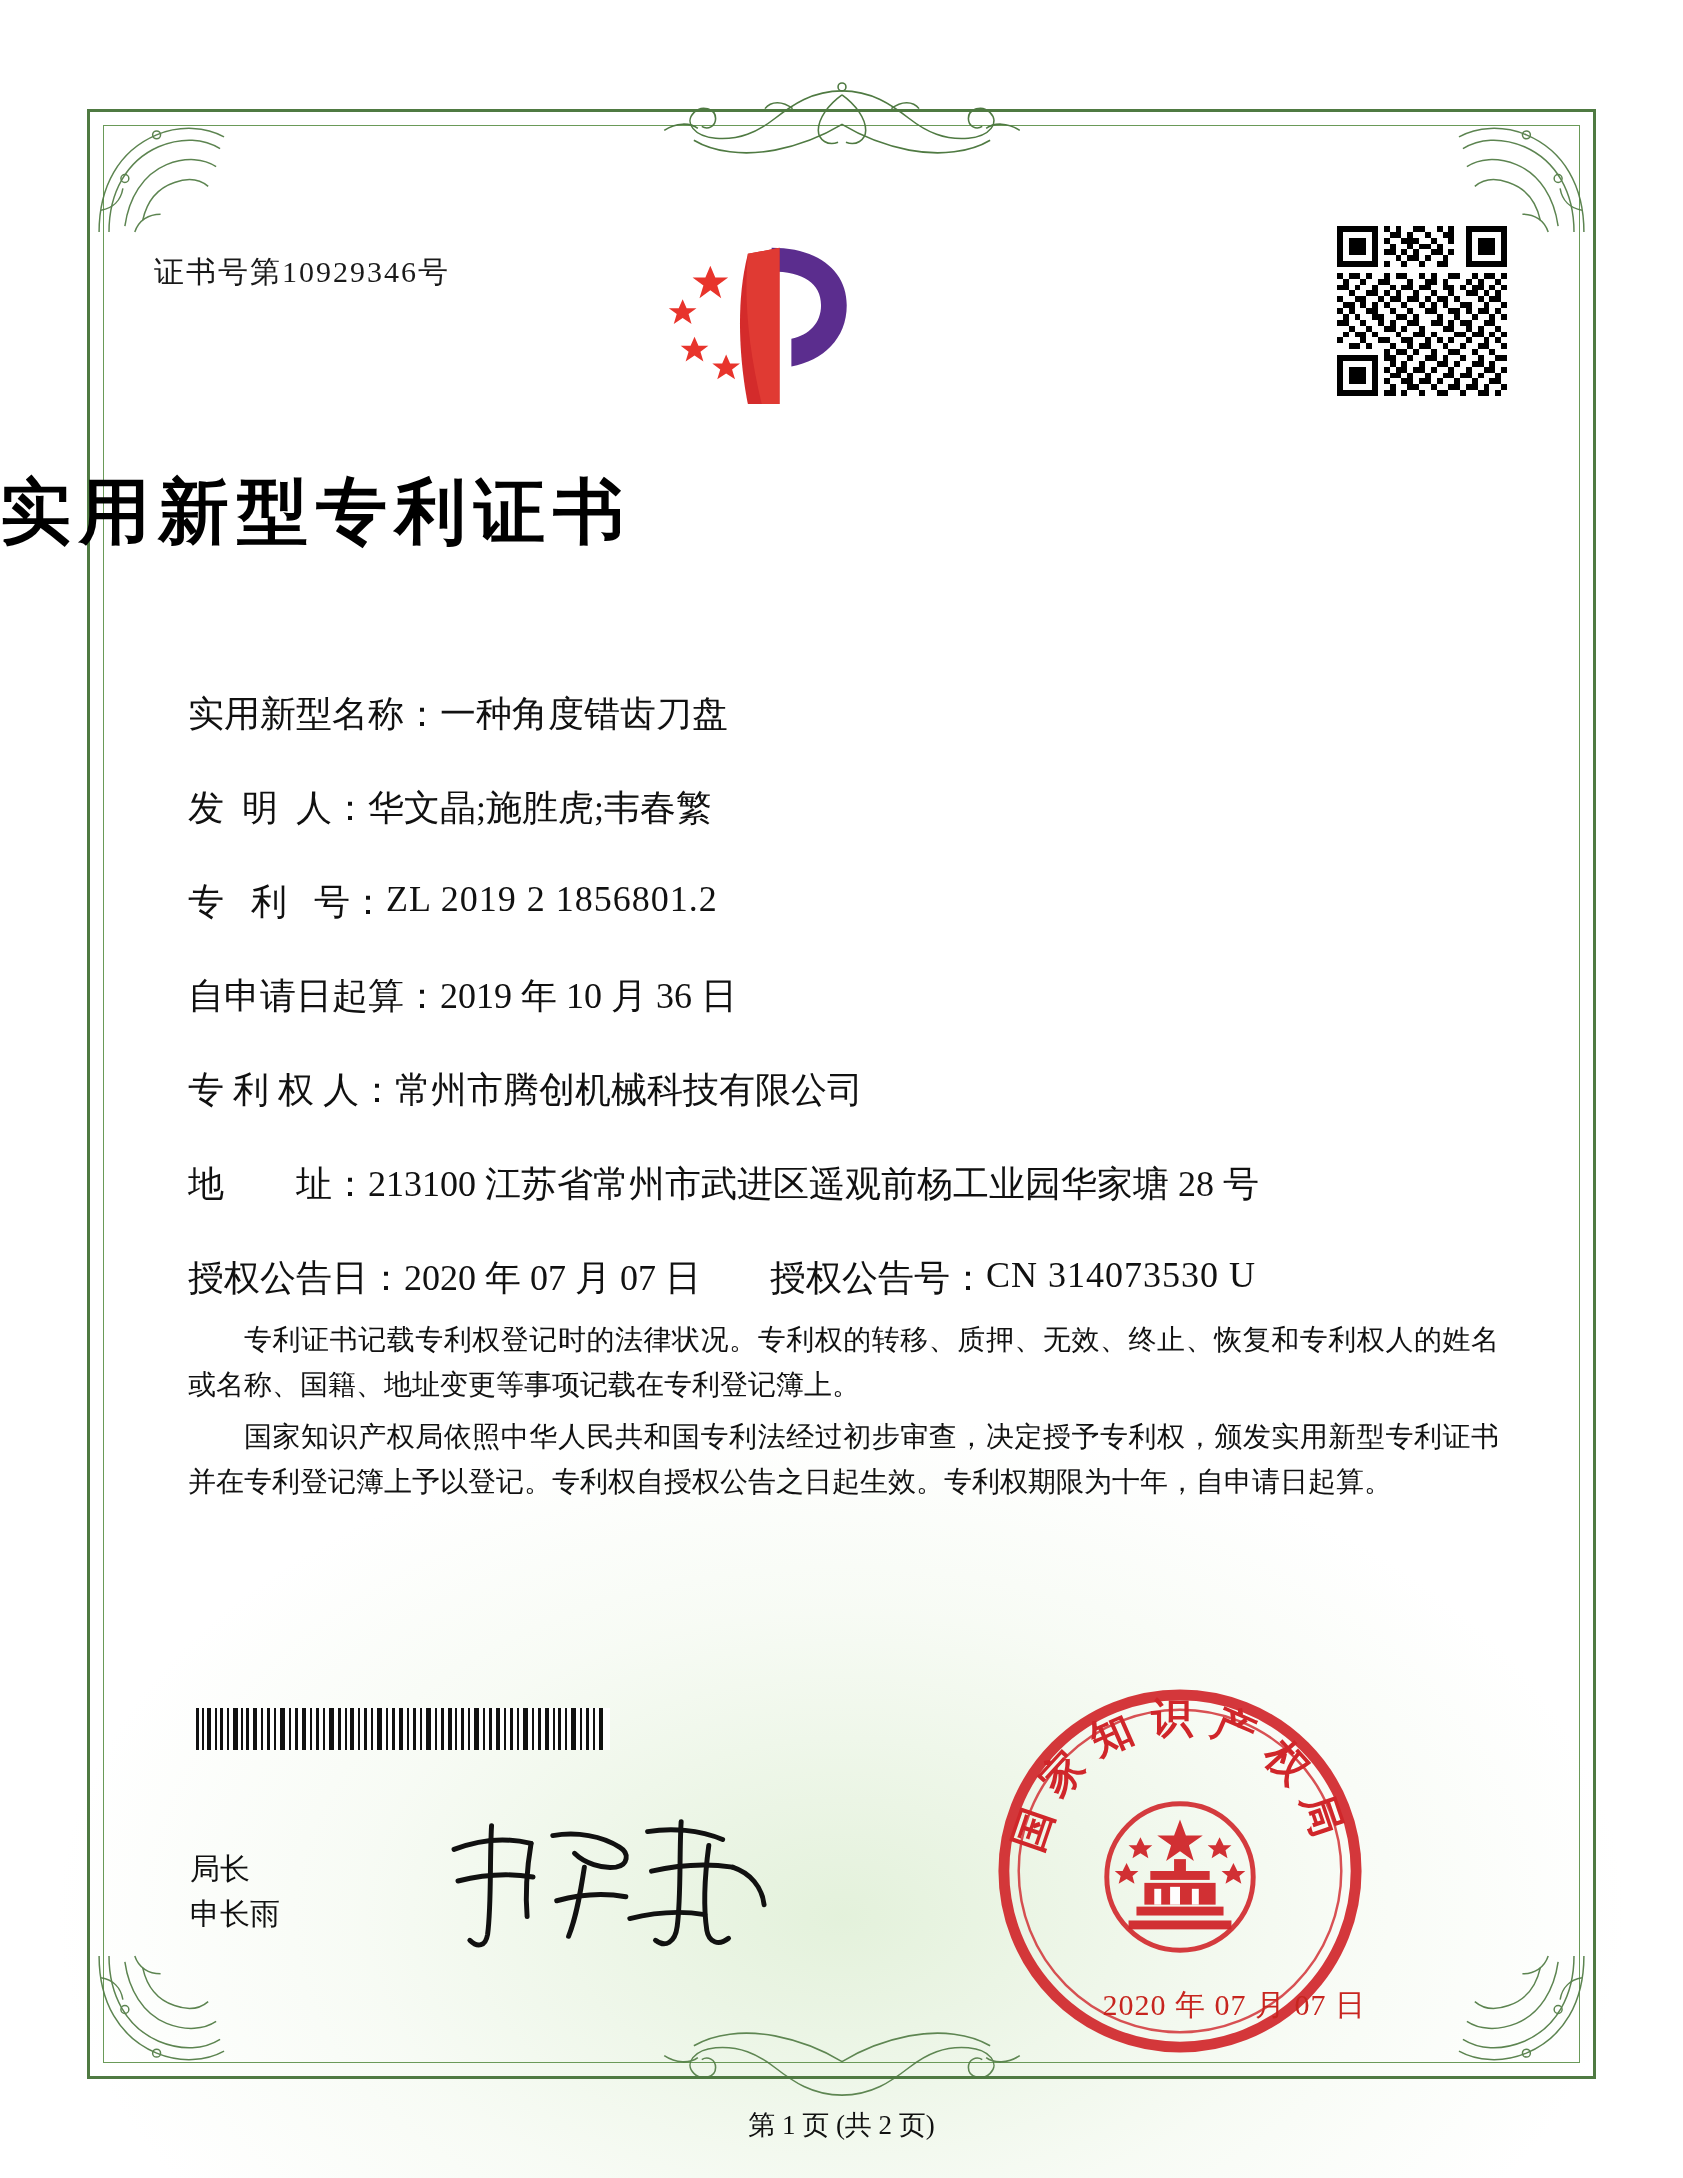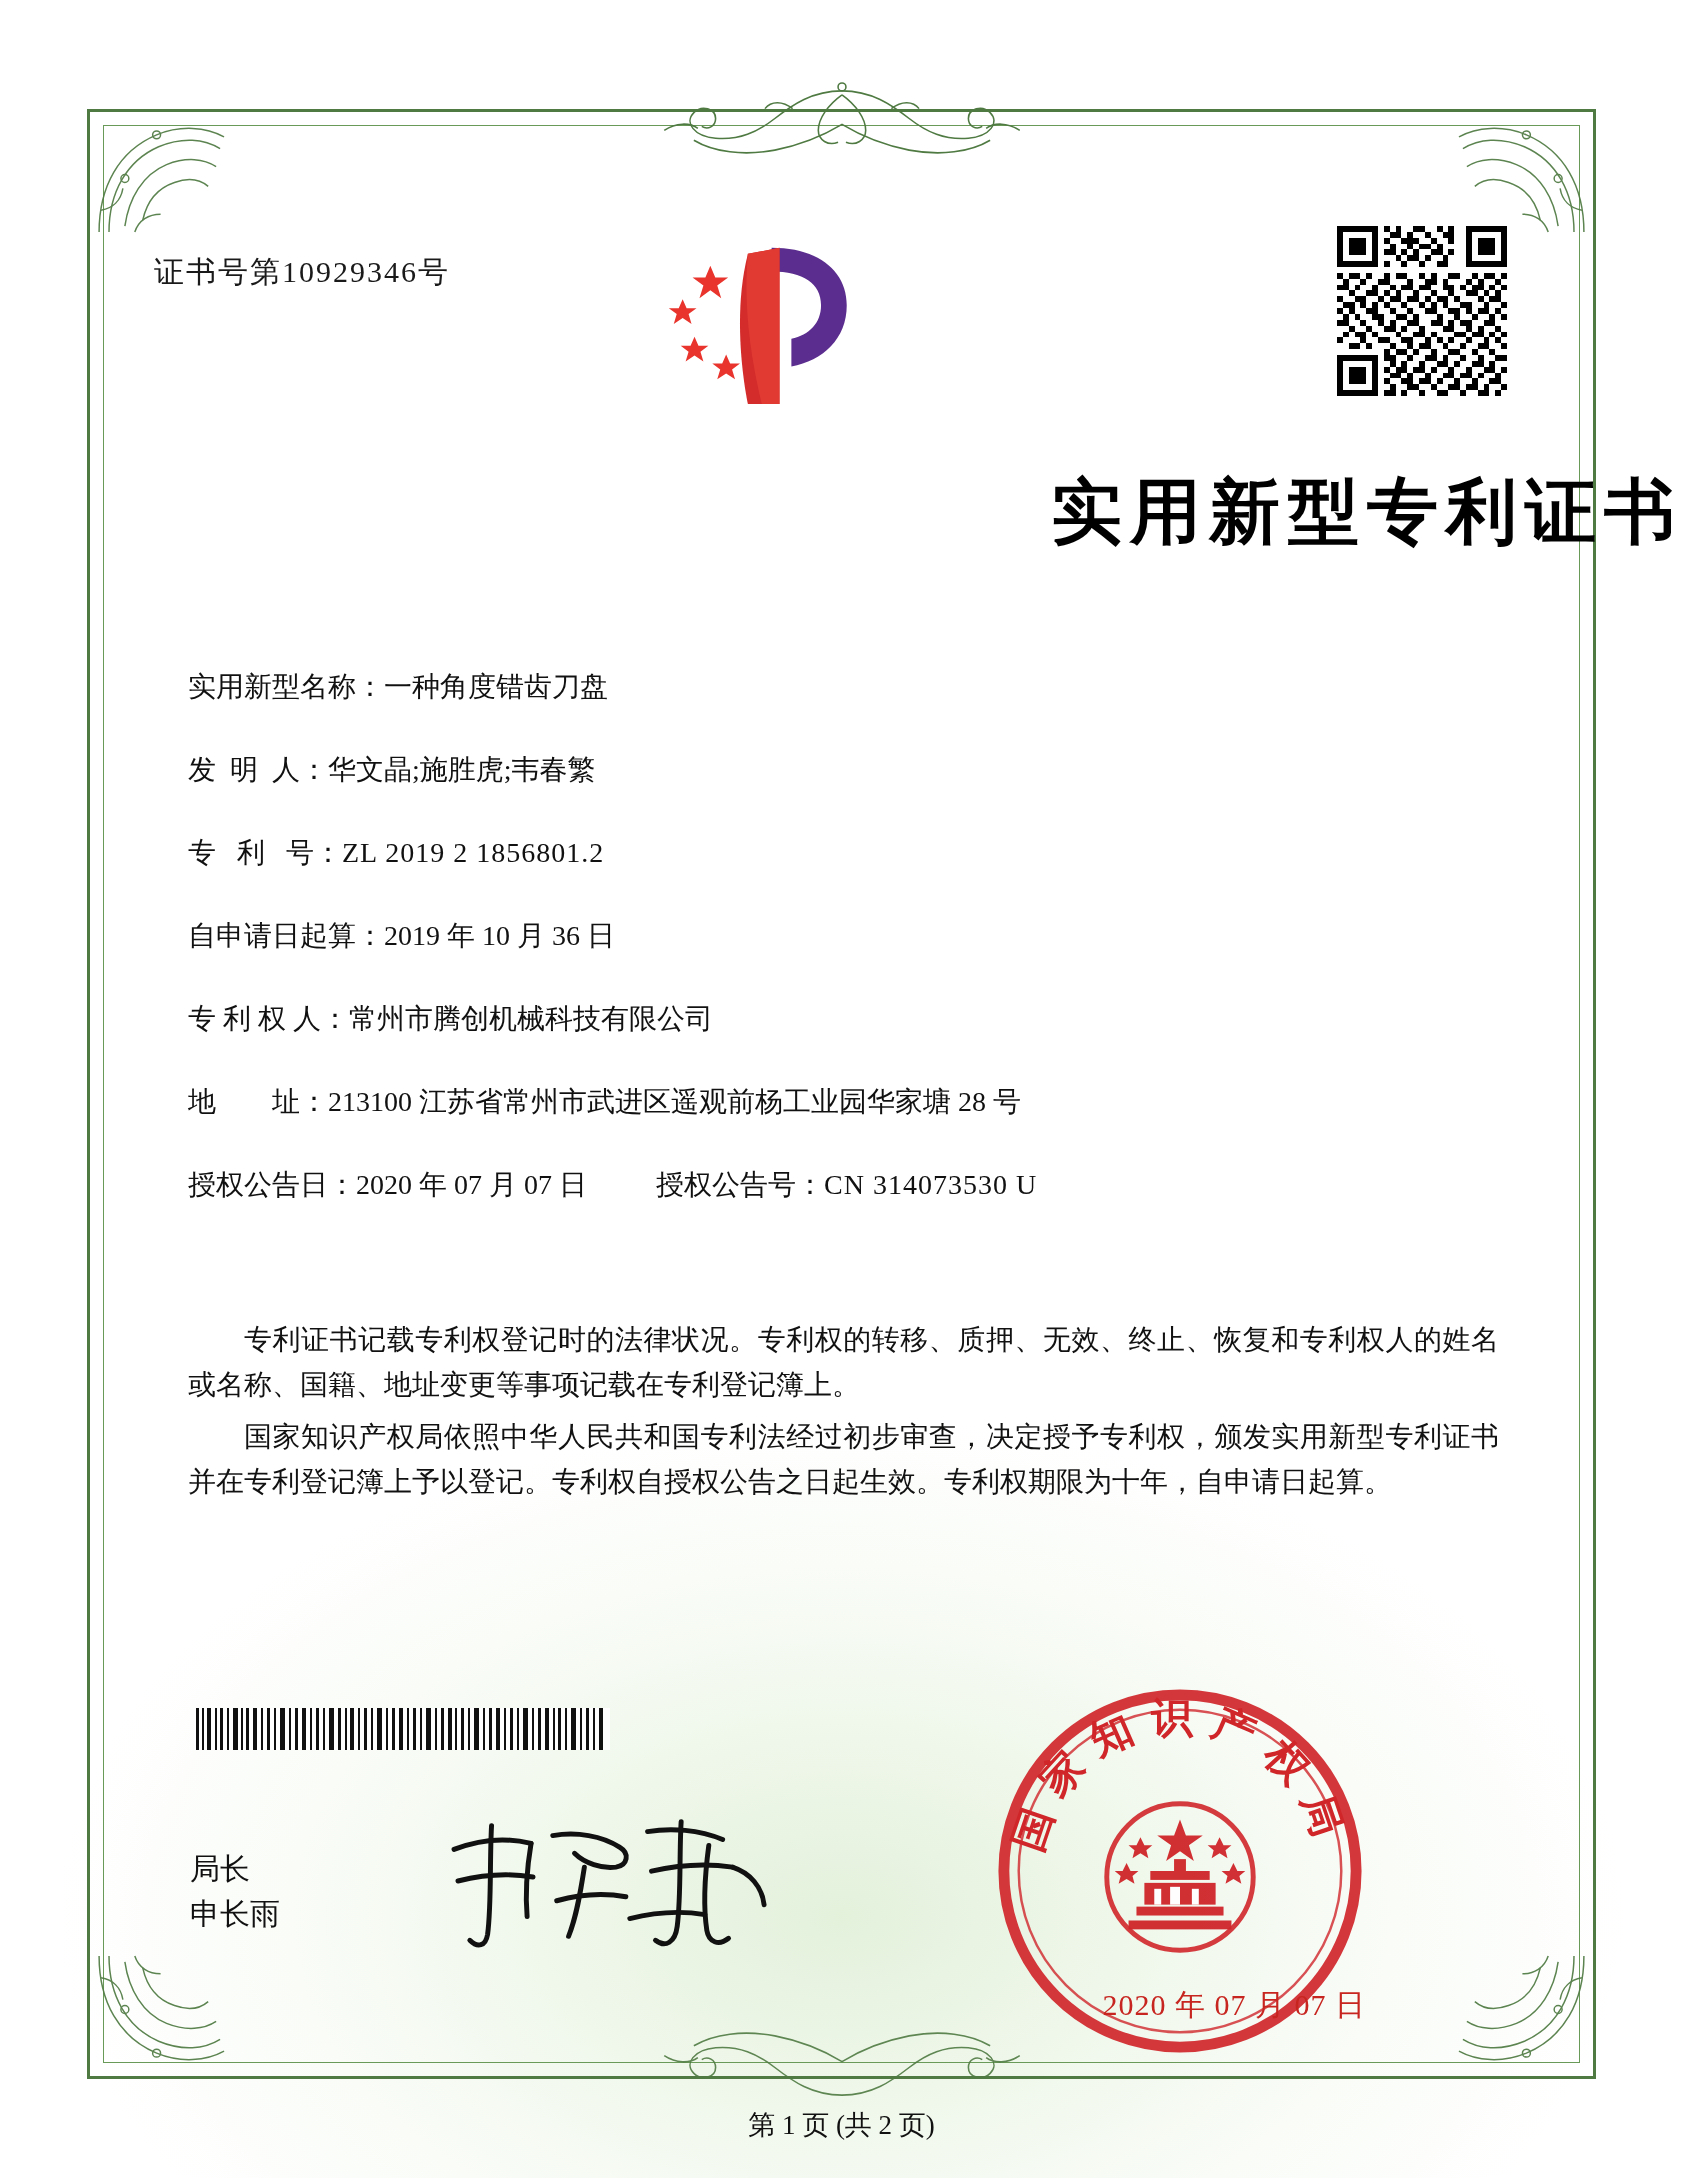--- a/index.html
+++ b/index.html
@@ -93,41 +93,42 @@
     top: 226px;
     width: 170px;
     height: 170px;
   }
   .qr svg { width: 100%; height: 100%; display: block; }
 
   .title {
     position: absolute;
     left: 0; right: 0;
     top: 465px;
-    text-align: right;
+    text-align: left;
     font-size: 71px;
     font-weight: 700;
     letter-spacing: 8px;
     color: #000;
     font-family: Liberation Mono, monospace;
   }
 
   
   .fields {
     position: absolute;
     left: 188px;
     right: 149px;
     top: 668px;
   }
   .field {
     display: flex;
-    align-items: center;
+    align-items: flex-start;
     margin-bottom: 45px;
-    font-size: 28px;
+    font-size: 36px;
     color: #111;
+    margin-top: 22px;
   }
   .field .label {
     white-space: pre;
     flex: 0 0 auto;
   }
   .field .value {
     flex: 1 1 auto;
   }
   .field .label2 {
     white-space: pre;

